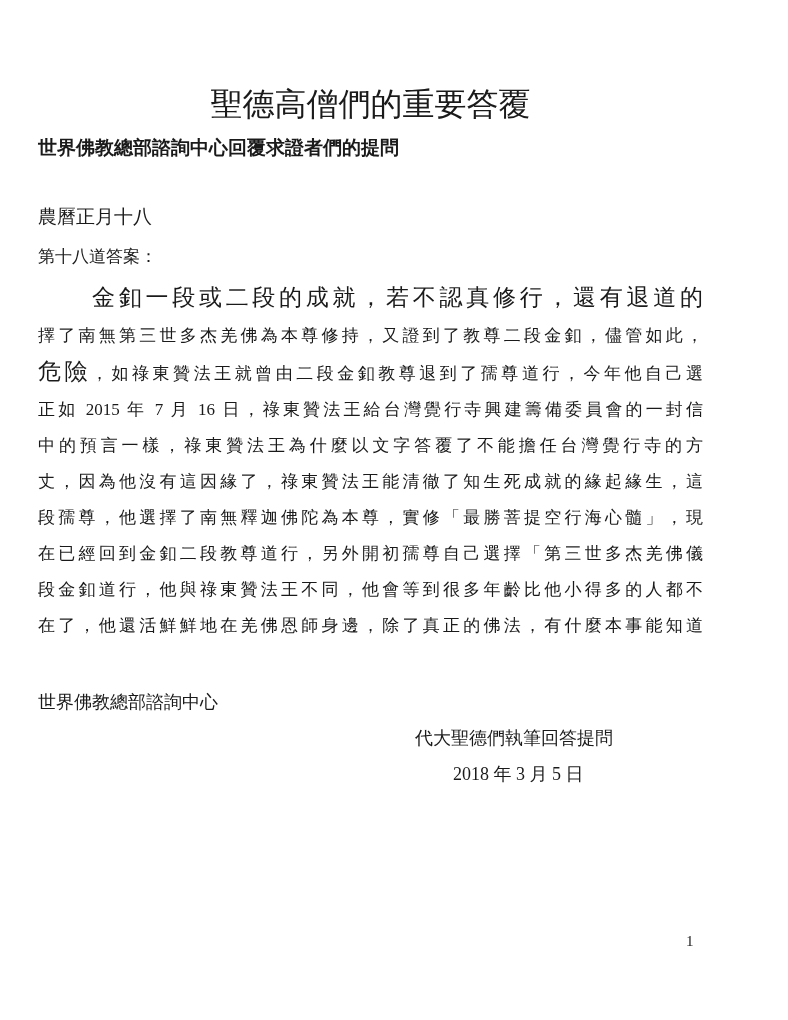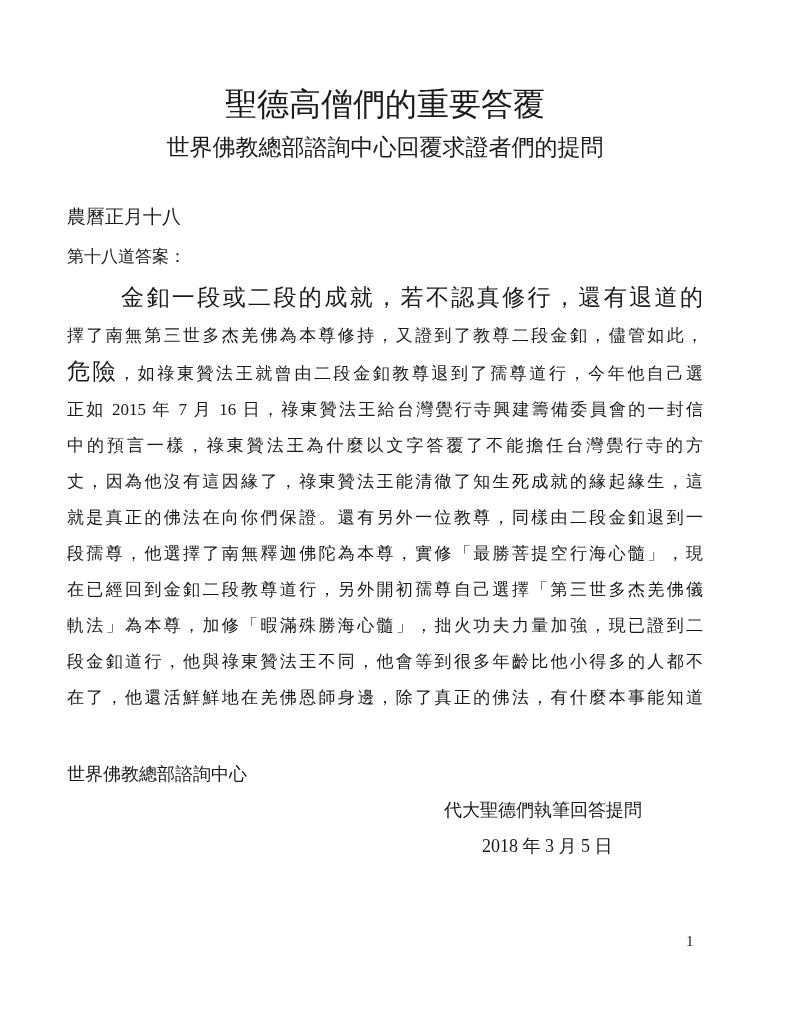--- a/index.html
+++ b/index.html
@@ -9,36 +9,35 @@
   }
   .page {
     position: relative;
     width: 788px;
     height: 1020px;
     margin: 0 auto;
     background: #ffffff;
     color: #1a1a1a;
     font-family: "Liberation Serif", "DejaVu Serif", serif;
     box-sizing: border-box;
-    padding: 85px 85px 0 67px;
+    padding: 85px 85px 0 38px;
     overflow: hidden;
   }
   .doc-title {
     font-size: 32px;
     font-weight: 400;
     line-height: 38px;
     text-align: center;
     margin: 0;
     white-space: nowrap;
   }
   .doc-subtitle {
-    font-size: 23px;
-    font-weight: 400;
+    font-size: 19px;
+    font-weight: 700;
     line-height: 31px;
-    text-align: center;
     margin: 9px 0 0 0;
     white-space: nowrap;
   }
   .date-heading {
     font-size: 19px;
     font-weight: 400;
     line-height: 24px;
     margin: 42px 0 0 0;
   }
   .answer-heading {
@@ -97,24 +96,22 @@
 
   <p class="answer-heading">第十八道答案：</p>
 
   <div class="answer-body">
     <div class="body-line first-line"><span class="big-text">金釦一段或二段的成就，若不認真修行，還有退道的</span></div>
     <div class="body-line">擇了南無第三世多杰羌佛為本尊修持，又證到了教尊二段金釦，儘管如此，</div>
     <div class="body-line"><span class="big-text">危險</span><span>，如祿東贊法王就曾由二段金釦教尊退到了孺尊道行，今年他自己選</span></div>
     <div class="body-line">正如 2015 年 7 月 16 日，祿東贊法王給台灣覺行寺興建籌備委員會的一封信</div>
     <div class="body-line">中的預言一樣，祿東贊法王為什麼以文字答覆了不能擔任台灣覺行寺的方</div>
     <div class="body-line">丈，因為他沒有這因緣了，祿東贊法王能清徹了知生死成就的緣起緣生，這</div>
-    <div class="body-line">就是真正的佛法在向你們保證。還有另外一位教尊，同樣由二段金釦退到一</div>
     <div class="body-line">段孺尊，他選擇了南無釋迦佛陀為本尊，實修「最勝菩提空行海心髓」，現</div>
     <div class="body-line">在已經回到金釦二段教尊道行，另外開初孺尊自己選擇「第三世多杰羌佛儀</div>
-    <div class="body-line">軌法」為本尊，加修「暇滿殊勝海心髓」，拙火功夫力量加強，現已證到二</div>
     <div class="body-line">段金釦道行，他與祿東贊法王不同，他會等到很多年齡比他小得多的人都不</div>
     <div class="body-line">在了，他還活鮮鮮地在羌佛恩師身邊，除了真正的佛法，有什麼本事能知道</div>
   </div>
 
   <div class="signature-block">
     <div class="sig-line s1">世界佛教總部諮詢中心</div>
     <div class="sig-line s2">代大聖德們執筆回答提問</div>
     <div class="sig-line s3">2018 年 3 月 5 日</div>
   </div>
 

